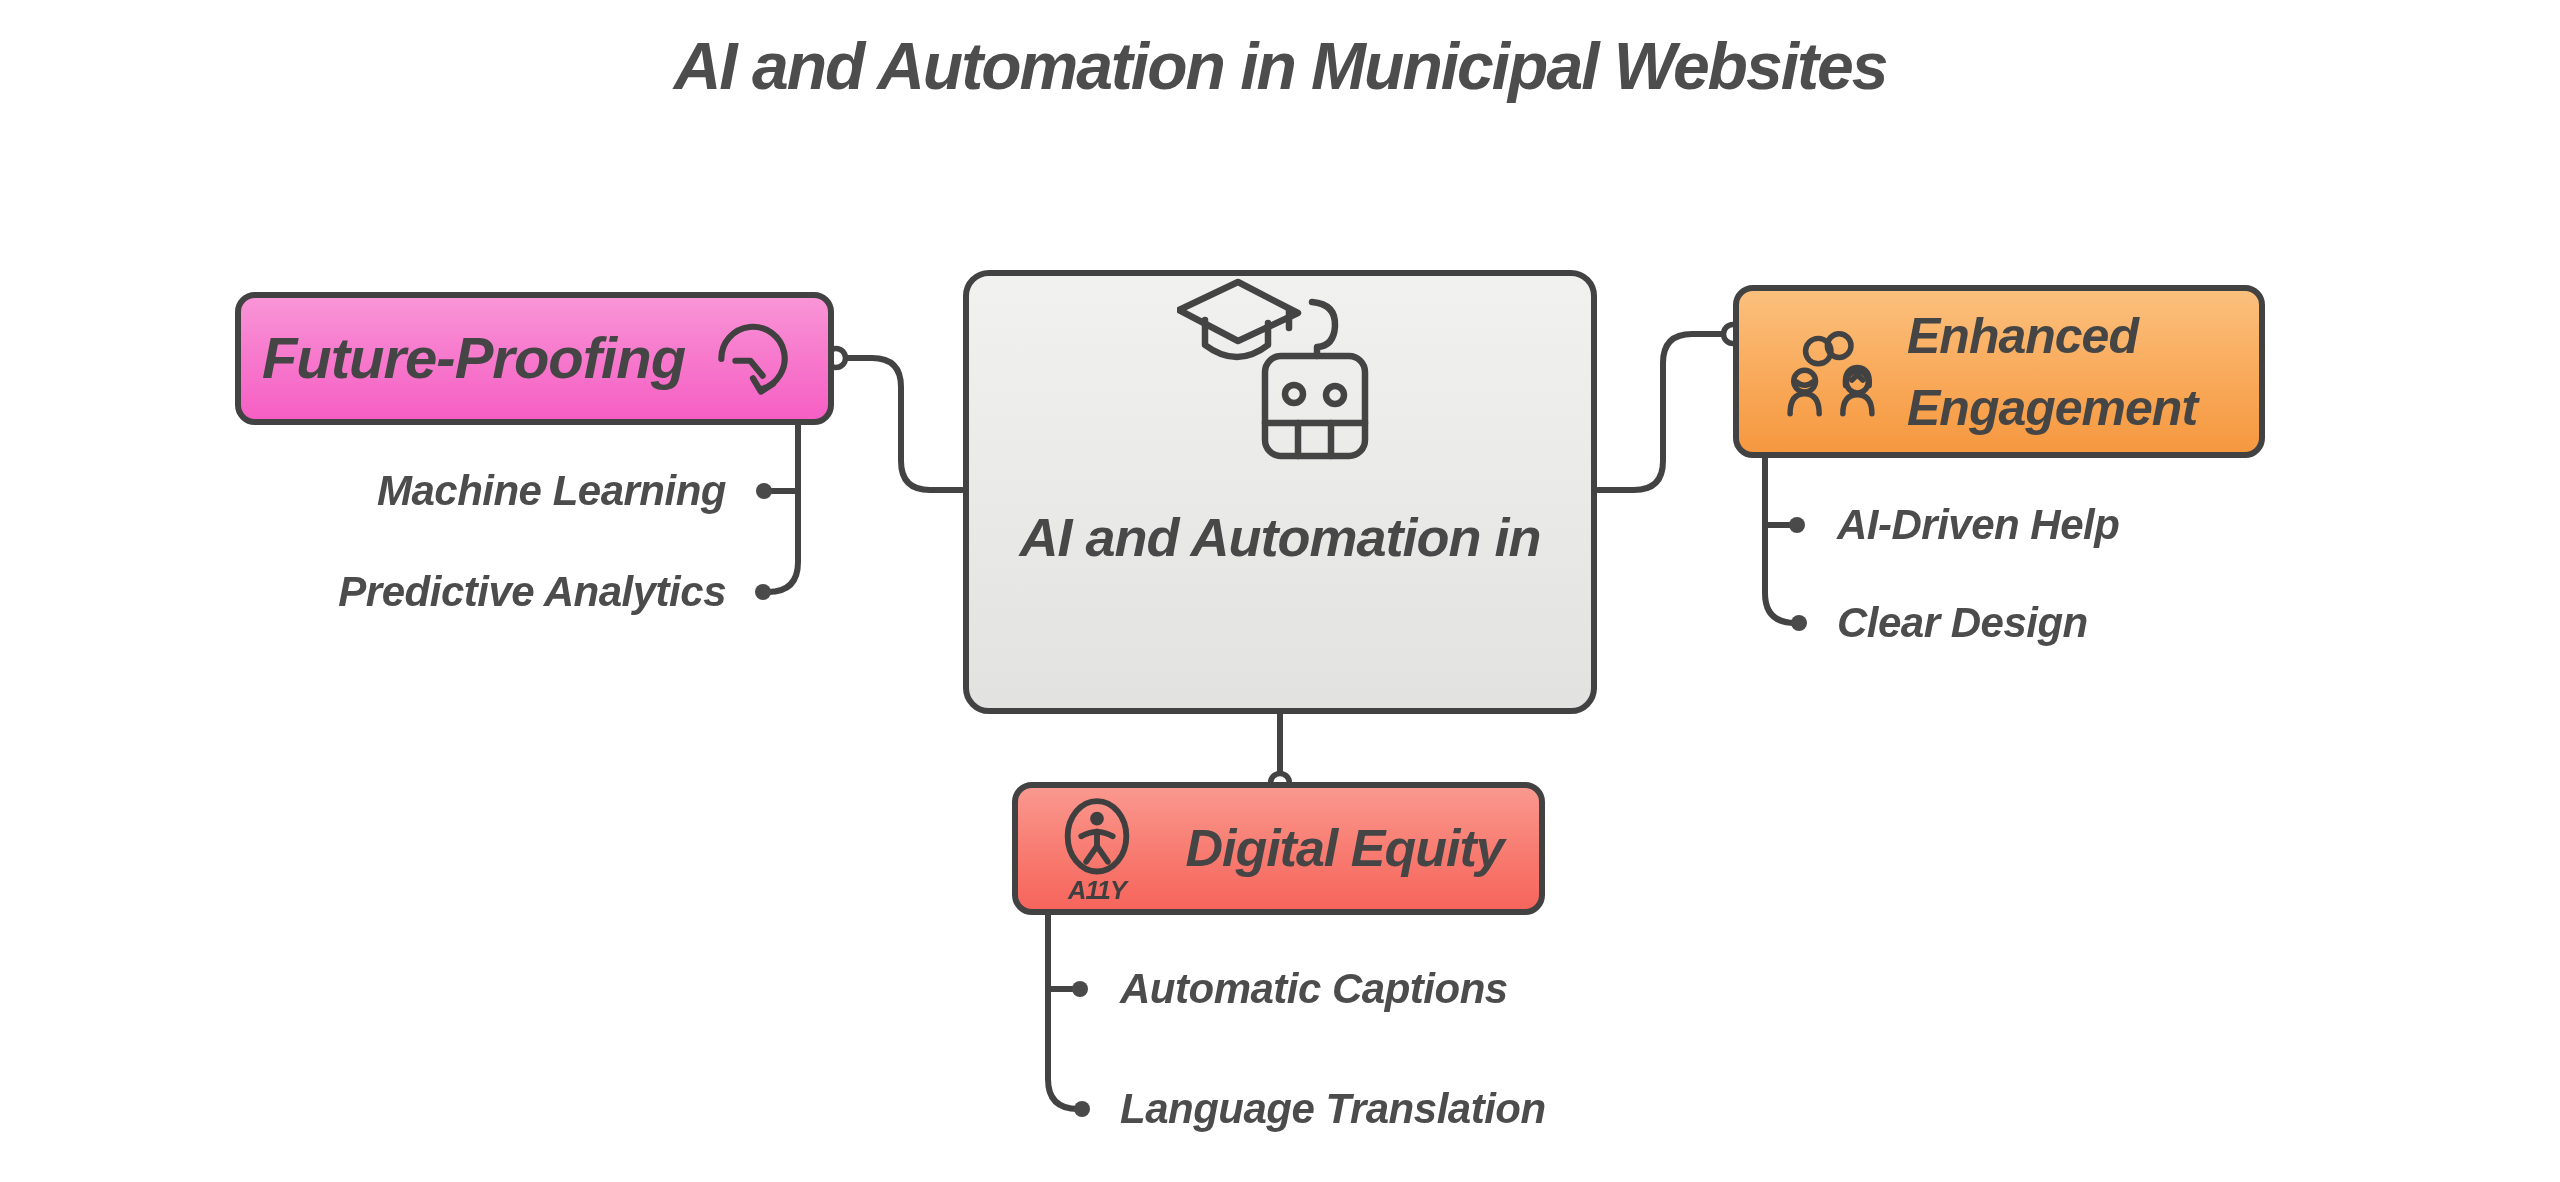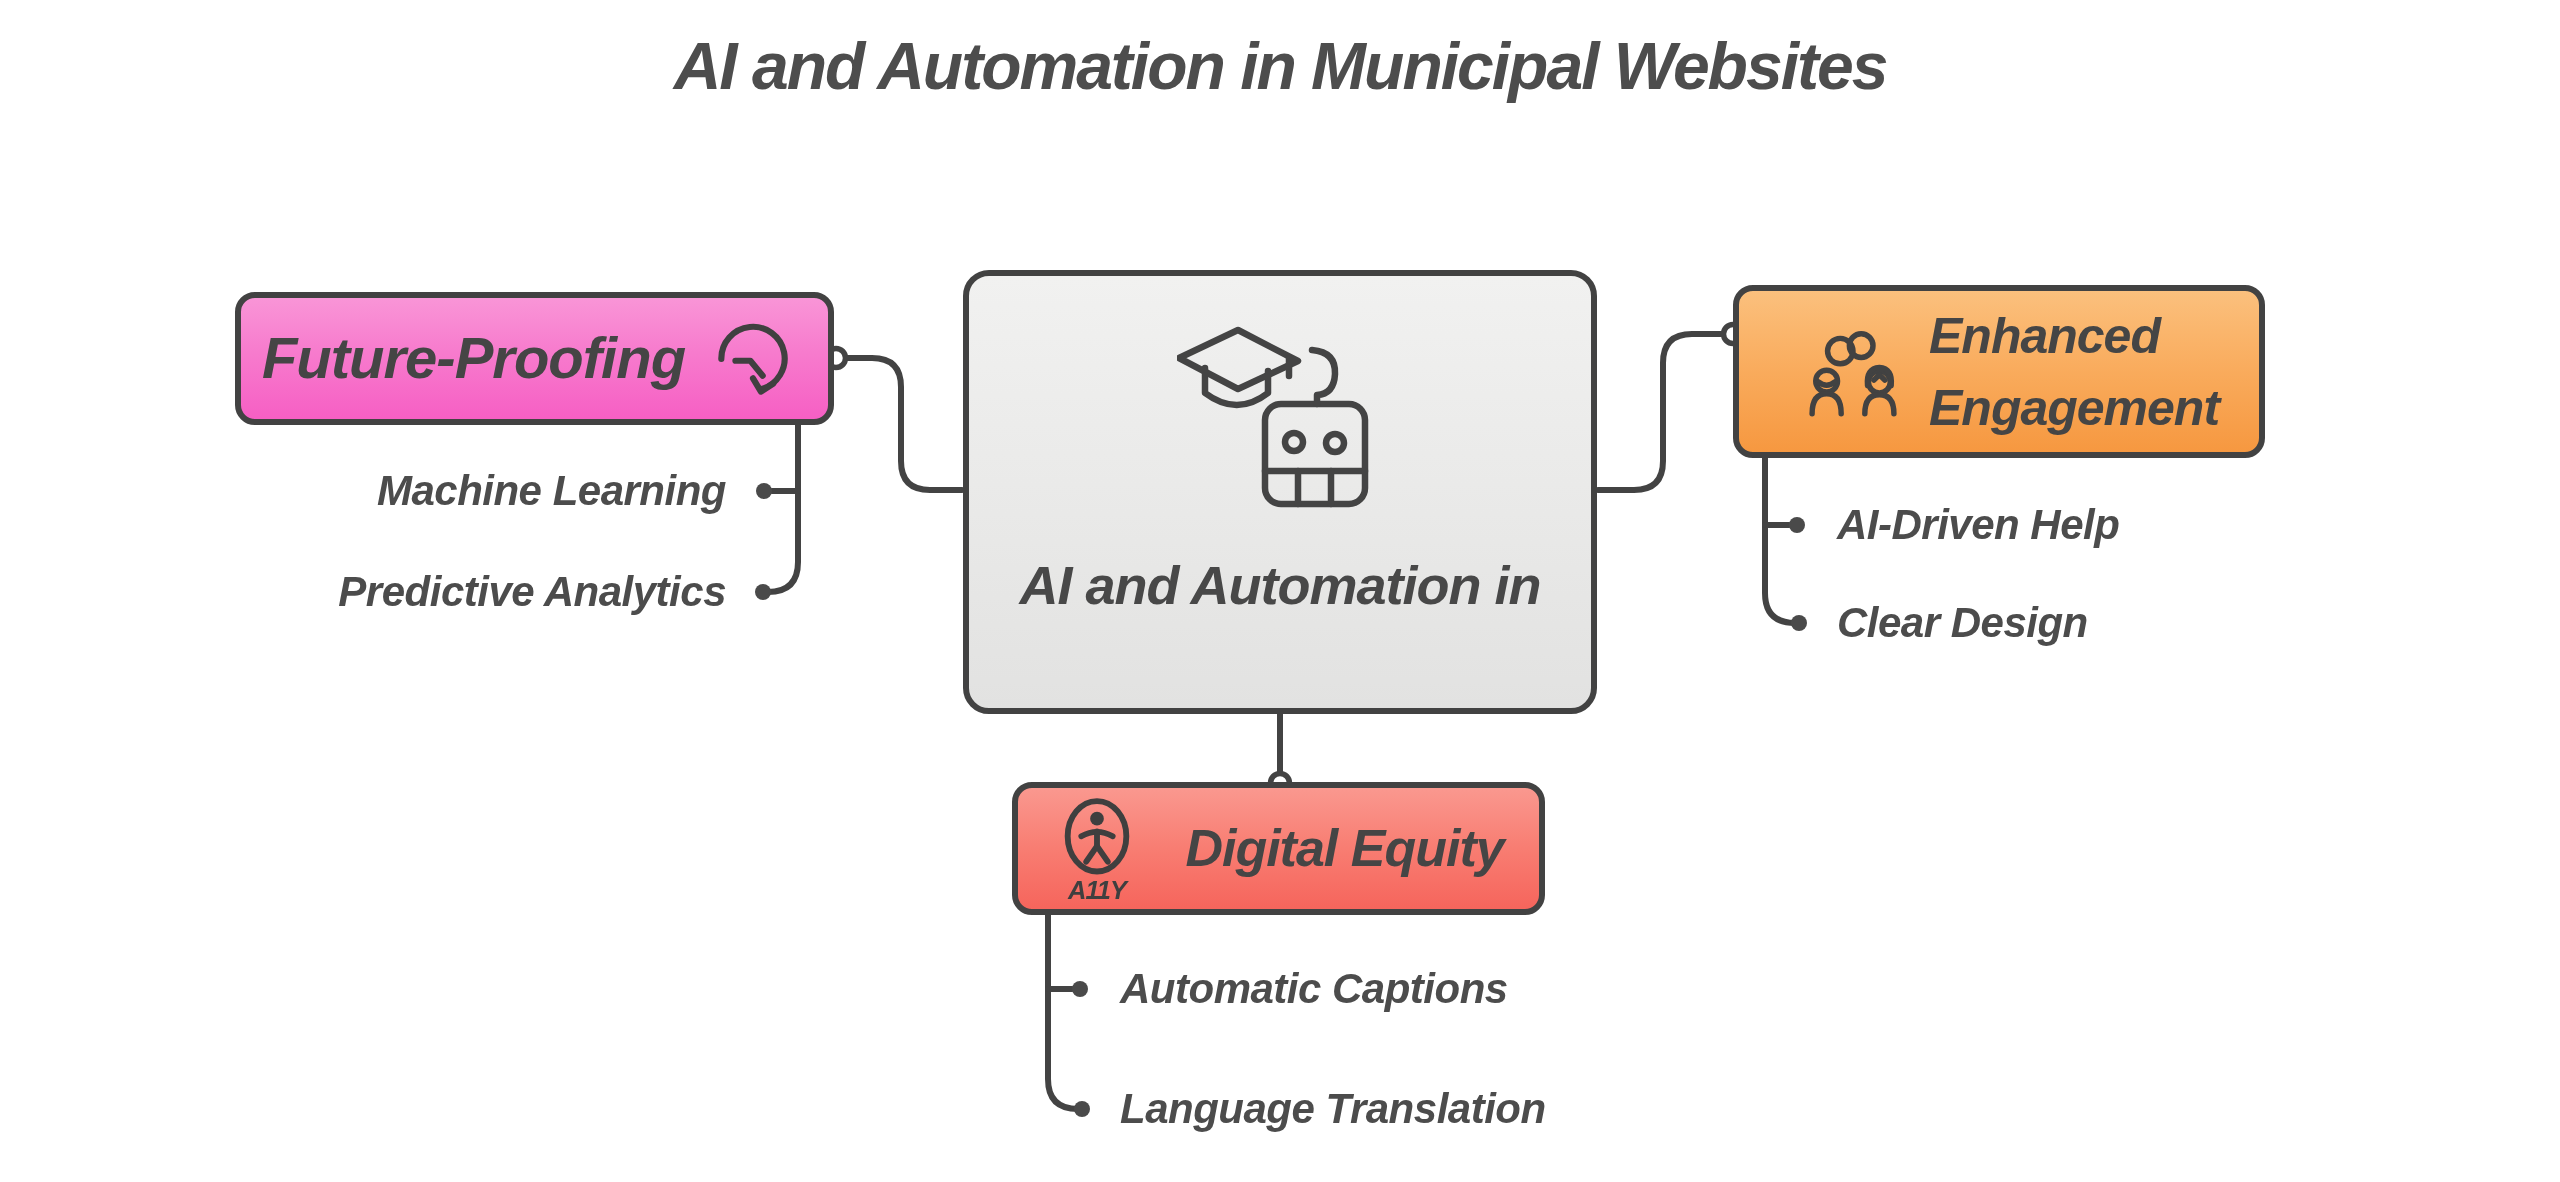--- a/index.html
+++ b/index.html
@@ -19,39 +19,39 @@
 
   .node{
     position:absolute;box-sizing:border-box;border:6px solid #424242;
     display:flex;align-items:center;justify-content:center;
   }
   .node-label{font-weight:700;color:#454545;letter-spacing:-1px;line-height:1.05;}
 
   .node-center{
     left:963px;top:270px;width:634px;height:444px;border-radius:26px;
     background:linear-gradient(180deg,#f1f1f0 0%,#e9e9e8 55%,#e2e2e1 100%);
-    flex-direction:column;justify-content:flex-start;padding-top:48px;
+    flex-direction:column;justify-content:flex-start;
   }
   .node-center .center-text{
     margin-top:40px;text-align:center;font-size:54px;font-weight:700;
     color:#484848;line-height:62px;letter-spacing:-1px;
   }
   .node-center .center-text span{display:block;}
 
   .node-pink{
     left:235px;top:292px;width:599px;height:133px;border-radius:20px;
     background:linear-gradient(180deg,#f995d7 0%,#f77bcd 45%,#f65fc4 100%);
     gap:24px;padding-right:10px;
   }
   .node-pink .node-label{font-size:58px;}
 
   .node-orange{
     left:1733px;top:285px;width:532px;height:173px;border-radius:20px;
     background:linear-gradient(180deg,#fbc07d 0%,#f9ab5c 50%,#f69840 100%);
-    gap:26px;justify-content:flex-start;padding-left:64px;
+    gap:26px;justify-content:flex-start;padding-left:42px;
   }
   .node-orange .node-label{font-size:50px;line-height:72px;}
   .node-orange .node-label span{display:block;}
 
   .node-red{
     left:1012px;top:782px;width:533px;height:133px;border-radius:20px;
     background:linear-gradient(180deg,#fa988f 0%,#f87d72 50%,#f6655c 100%);
     gap:44px;
   }
   .node-red .node-label{font-size:52px;}

